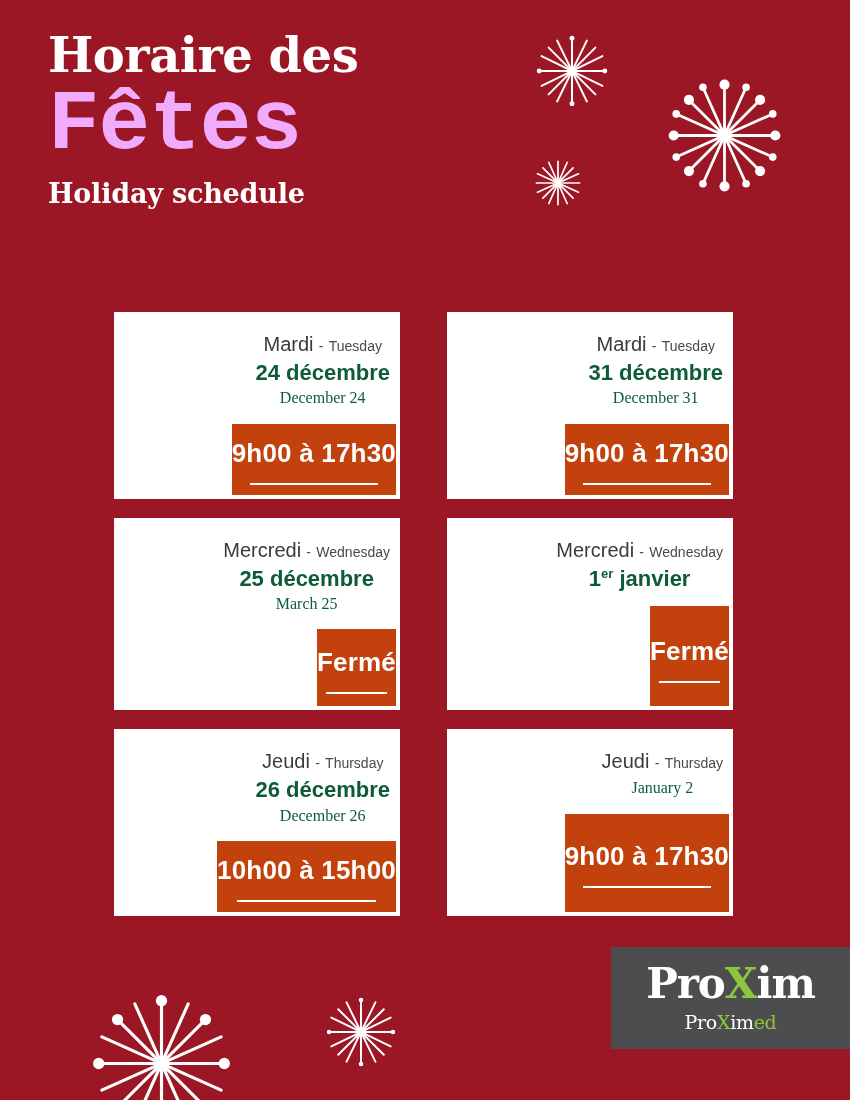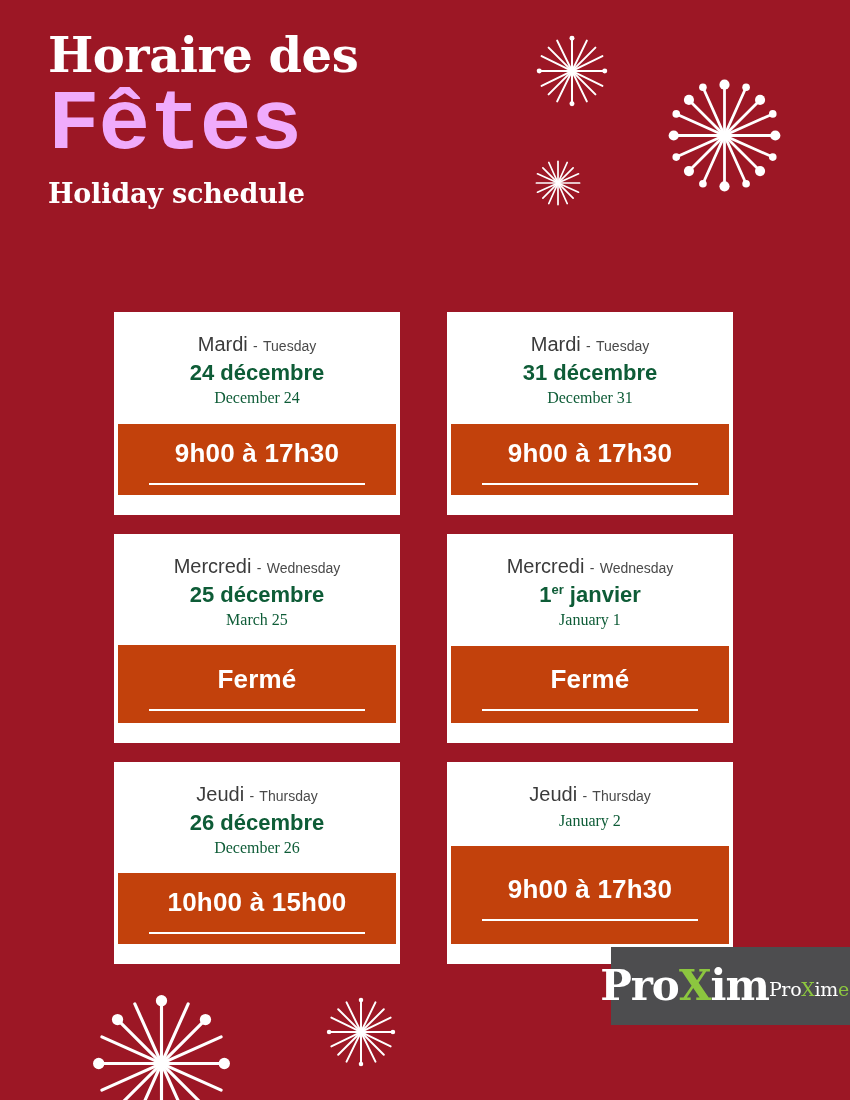--- a/index.html
+++ b/index.html
@@ -60,24 +60,25 @@
     top: 312px;
     left: 114px;
     width: 622px;
     display: grid;
     grid-template-columns: 286px 286px;
     grid-column-gap: 47px;
     grid-row-gap: 19px;
   }
   .card {
     background: #ffffff;
-    padding: 4px 4px 20px 4px;
+    padding: 4px 4px 4px 4px;
     box-sizing: border-box;
     display: flex;
     flex-direction: column;
+    align-items: flex-end;
   }
   .card-top {
     text-align: center;
     padding: 17px 6px 14px 6px;
   }
   .day-line {
     font-size: 19px;
     color: #3b3b3b;
     line-height: 1.1;
     margin-bottom: 4px;
@@ -131,24 +132,24 @@
     margin-top: 14px;
   }
   .card.closed .card-bottom { padding: 18px 0 12px 0; }
 
   
   .logo-box {
     position: absolute;
     left: 611px;
     top: 947px;
     width: 239px;
-    height: 78px;
+    height: 102px;
     background: #4d4d4f;
     display: flex;
-    flex-direction: row;
+    flex-direction: column;
     align-items: center;
     justify-content: center;
   }
   .logo-main {
     font-family: "DejaVu Serif", serif;
     font-weight: bold;
     font-size: 42px;
     color: #ffffff;
     line-height: 1;
     letter-spacing: -1px;
@@ -333,21 +334,20 @@
   </div>
 
   <div class="card closed">
     <div class="card-top">
       <div class="day-line">
         <span class="day-fr">Mercredi</span>
         <span class="day-en">-</span>
         <span class="day-en">Wednesday</span>
       </div>
       <div class="date-fr"><span>1</span><sup>er</sup> <span>janvier</span></div>
-      <div class="date-en">January 1</div>
     </div>
     <div class="card-bottom">
       <div class="hours">Fermé</div>
       <div class="hours-rule"></div>
     </div>
   </div>
 
   <div class="card">
     <div class="card-top">
       <div class="day-line">

